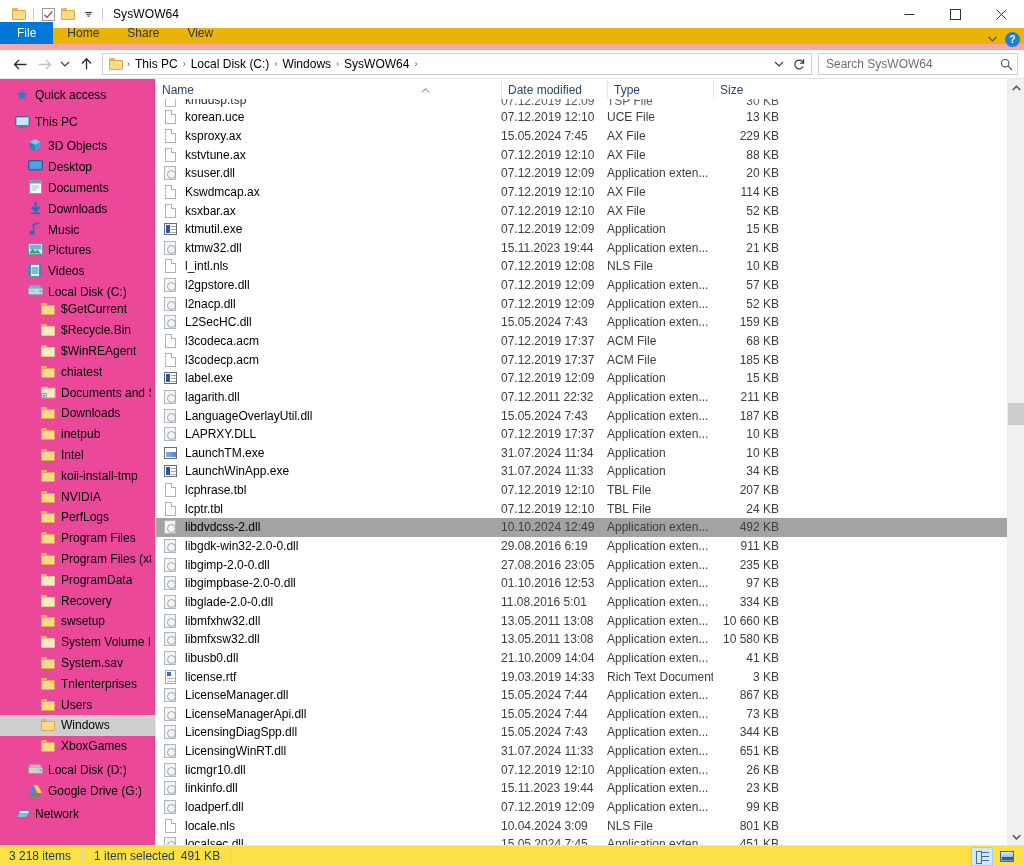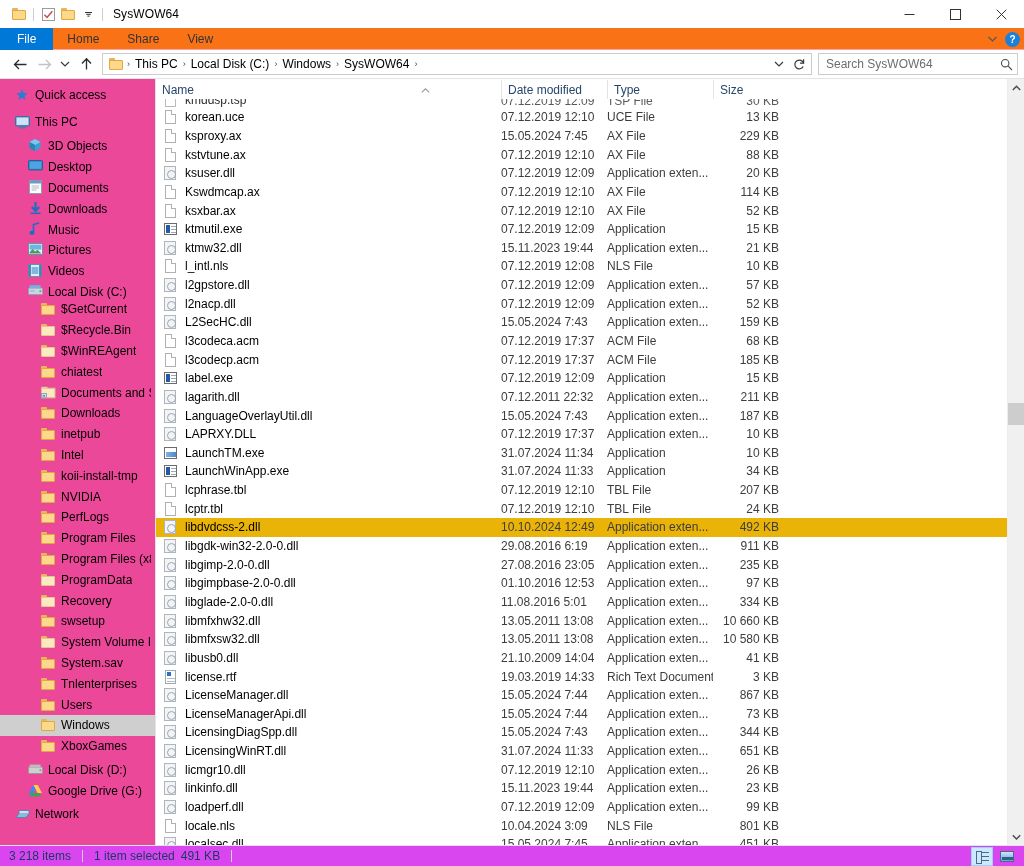--- a/index.html
+++ b/index.html
@@ -20,21 +20,21 @@
   .wbtns{ position:absolute; right:0; top:0; display:flex; height:28px; }
   .wbtn{ width:46px; height:28px; display:flex; align-items:center; justify-content:center; }
 
   
   .folder{ position:relative; width:14px; height:12px; }
   .folder .tab{ position:absolute; left:0; top:0; width:6px; height:3px; background:#e8b55b; border-radius:1px 1px 0 0;}
   .folder .body{ position:absolute; left:0; top:2px; width:14px; height:10px; background:#fcd88b; border:1px solid #e0a93f; border-radius:1px; }
   .folder.pale .body{ background:#fbe9bf; border-color:#e4c98f;}
 
   
-  .ribbon{ height:22px; display:flex; align-items:center; background:#f97316; border-bottom:1px solid #fca5a5; flex:0 0 22px; position:relative;}
+  .ribbon{ height:22px; display:flex; align-items:flex-end; background:#eab308; border-bottom:6px solid #fca5a5; flex:0 0 22px; position:relative;}
   .rtab{ display:flex; align-items:center; justify-content:center; padding:0 14px; font-size:12px; color:#333; height:22px; }
   .rtab.file{ background:#0078d7; color:#fff; padding:0 17px; font-weight:400; }
   .ribbon-right{ position:absolute; right:4px; top:0; height:22px; display:flex; align-items:center; gap:6px; }
   .chev-sm{ width:14px;height:14px; display:flex;align-items:center;justify-content:center; color:#555; font-size:9px;}
   .helpbtn{ width:15px;height:15px;border-radius:50%;background:#1b80da;color:#fff;font-size:10px;
             display:flex;align-items:center;justify-content:center;font-weight:bold;}
 
   
   .addrbar{ height:28px; display:flex; align-items:center; padding:0 6px 0 8px; gap:0; flex:0 0 28px; background:#fff;}
   .navbtn{ width:24px;height:24px;display:flex;align-items:center;justify-content:center;color:#2b2b2b;font-size:14px;}
@@ -68,21 +68,21 @@
 
   
   .list{ flex:1; display:flex; flex-direction:column; min-width:0; position:relative; border-left:1px solid #e3e3e3; }
   .colhdr{ height:20px; flex:0 0 20px; display:flex; align-items:flex-end; position:relative; background:#fff; }
   .colhdr .ch{ font-size:12px; color:#27456b; padding:0 0 2px 6px; border-left:1px solid #e3e3e3; height:19px;
                display:flex; align-items:flex-end; white-space:nowrap; }
   .colhdr .ch:first-child{ border-left:0; padding-left:6px;}
   .sortcaret{ position:absolute; left:265px; top:3px; width:9px; height:5px; }
   .rows{ flex:1; overflow:hidden; position:relative; }
   .row{ height:18.65px; display:flex; align-items:center; font-size:12px; color:#000; white-space:nowrap; }
-  .row.sel{ background:#eab308; }
+  .row.sel{ background:#a3a3a3; }
   .row.clip{ height:9px; overflow:hidden; align-items:flex-end; opacity:.85; }
   .c-name{ width:345px; flex:0 0 345px; display:flex; align-items:center; overflow:hidden; padding-left:6px; }
   .c-name .fico{ width:16px; height:16px; flex:0 0 16px; margin-right:7px; display:flex; align-items:center; justify-content:center;}
   .c-date{ width:106px; flex:0 0 106px; color:#3d3d3d; }
   .c-type{ width:106px; flex:0 0 106px; color:#3d3d3d; overflow:hidden;}
   .c-size{ width:66px; flex:0 0 66px; color:#3d3d3d; text-align:right; }
 
   
   .ico-doc{ position:relative; width:11px; height:14px; background:#fff; border:1px solid #b0b0b0; }
   .ico-doc:after{ content:""; position:absolute; right:-1px; top:-1px; width:4px; height:4px; background:#fff;
@@ -103,21 +103,21 @@
                   box-shadow:0 3px 0 #b5bcc4;}
 
   
   .sbar{ position:absolute; right:0; top:0; bottom:0; width:17px; background:#f0f0f0; border-left:1px solid #ededed;}
   .sbar .arr{ height:17px; display:flex; align-items:center; justify-content:center; color:#606060; font-size:8px;}
   .sbar .arr.bot{ position:absolute; bottom:0; left:0; right:0; }
   .sbar .thumb{ position:absolute; left:0; right:0; top:324px; height:22px; background:#cdcdcd; }
 
   
   .status{ height:21px; flex:0 0 21px; display:flex; align-items:center; border-top:1px solid #e3e3e3;
-           background:#d946ef; padding-left:9px; font-size:12px; color:#1b3a63; }
+           background:#fde047; padding-left:9px; font-size:12px; color:#1b3a63; }
   .st-sep{ width:1px; height:12px; background:#d0d0d0; margin:0 11px; }
   .st-right{ margin-left:auto; display:flex; align-items:center; gap:3px; padding-right:6px;}
   .vbtn{ width:22px; height:19px; display:flex; align-items:center; justify-content:center; }
   .vbtn.active{ background:#cce8ff; border:1px solid #99d1ff;}
   .ic-details{ width:13px;height:11px; position:relative; }
   .ic-details:before{ content:""; position:absolute; left:0; top:0; width:4px; height:11px; border:1px solid #4a6a8a; }
   .ic-details:after{ content:""; position:absolute; left:6px; top:1px; width:7px; height:1.5px; background:#4a6a8a;
                      box-shadow:0 4px 0 #4a6a8a, 0 8px 0 #4a6a8a;}
   .ic-tiles{ width:14px;height:11px; background:linear-gradient(#cfe5f7,#6ba3d6); border:1px solid #4a6a8a; position:relative;}
   .ic-tiles:after{ content:""; position:absolute; left:1px; bottom:1px; width:11px; height:3px; background:#2f5f90;}

